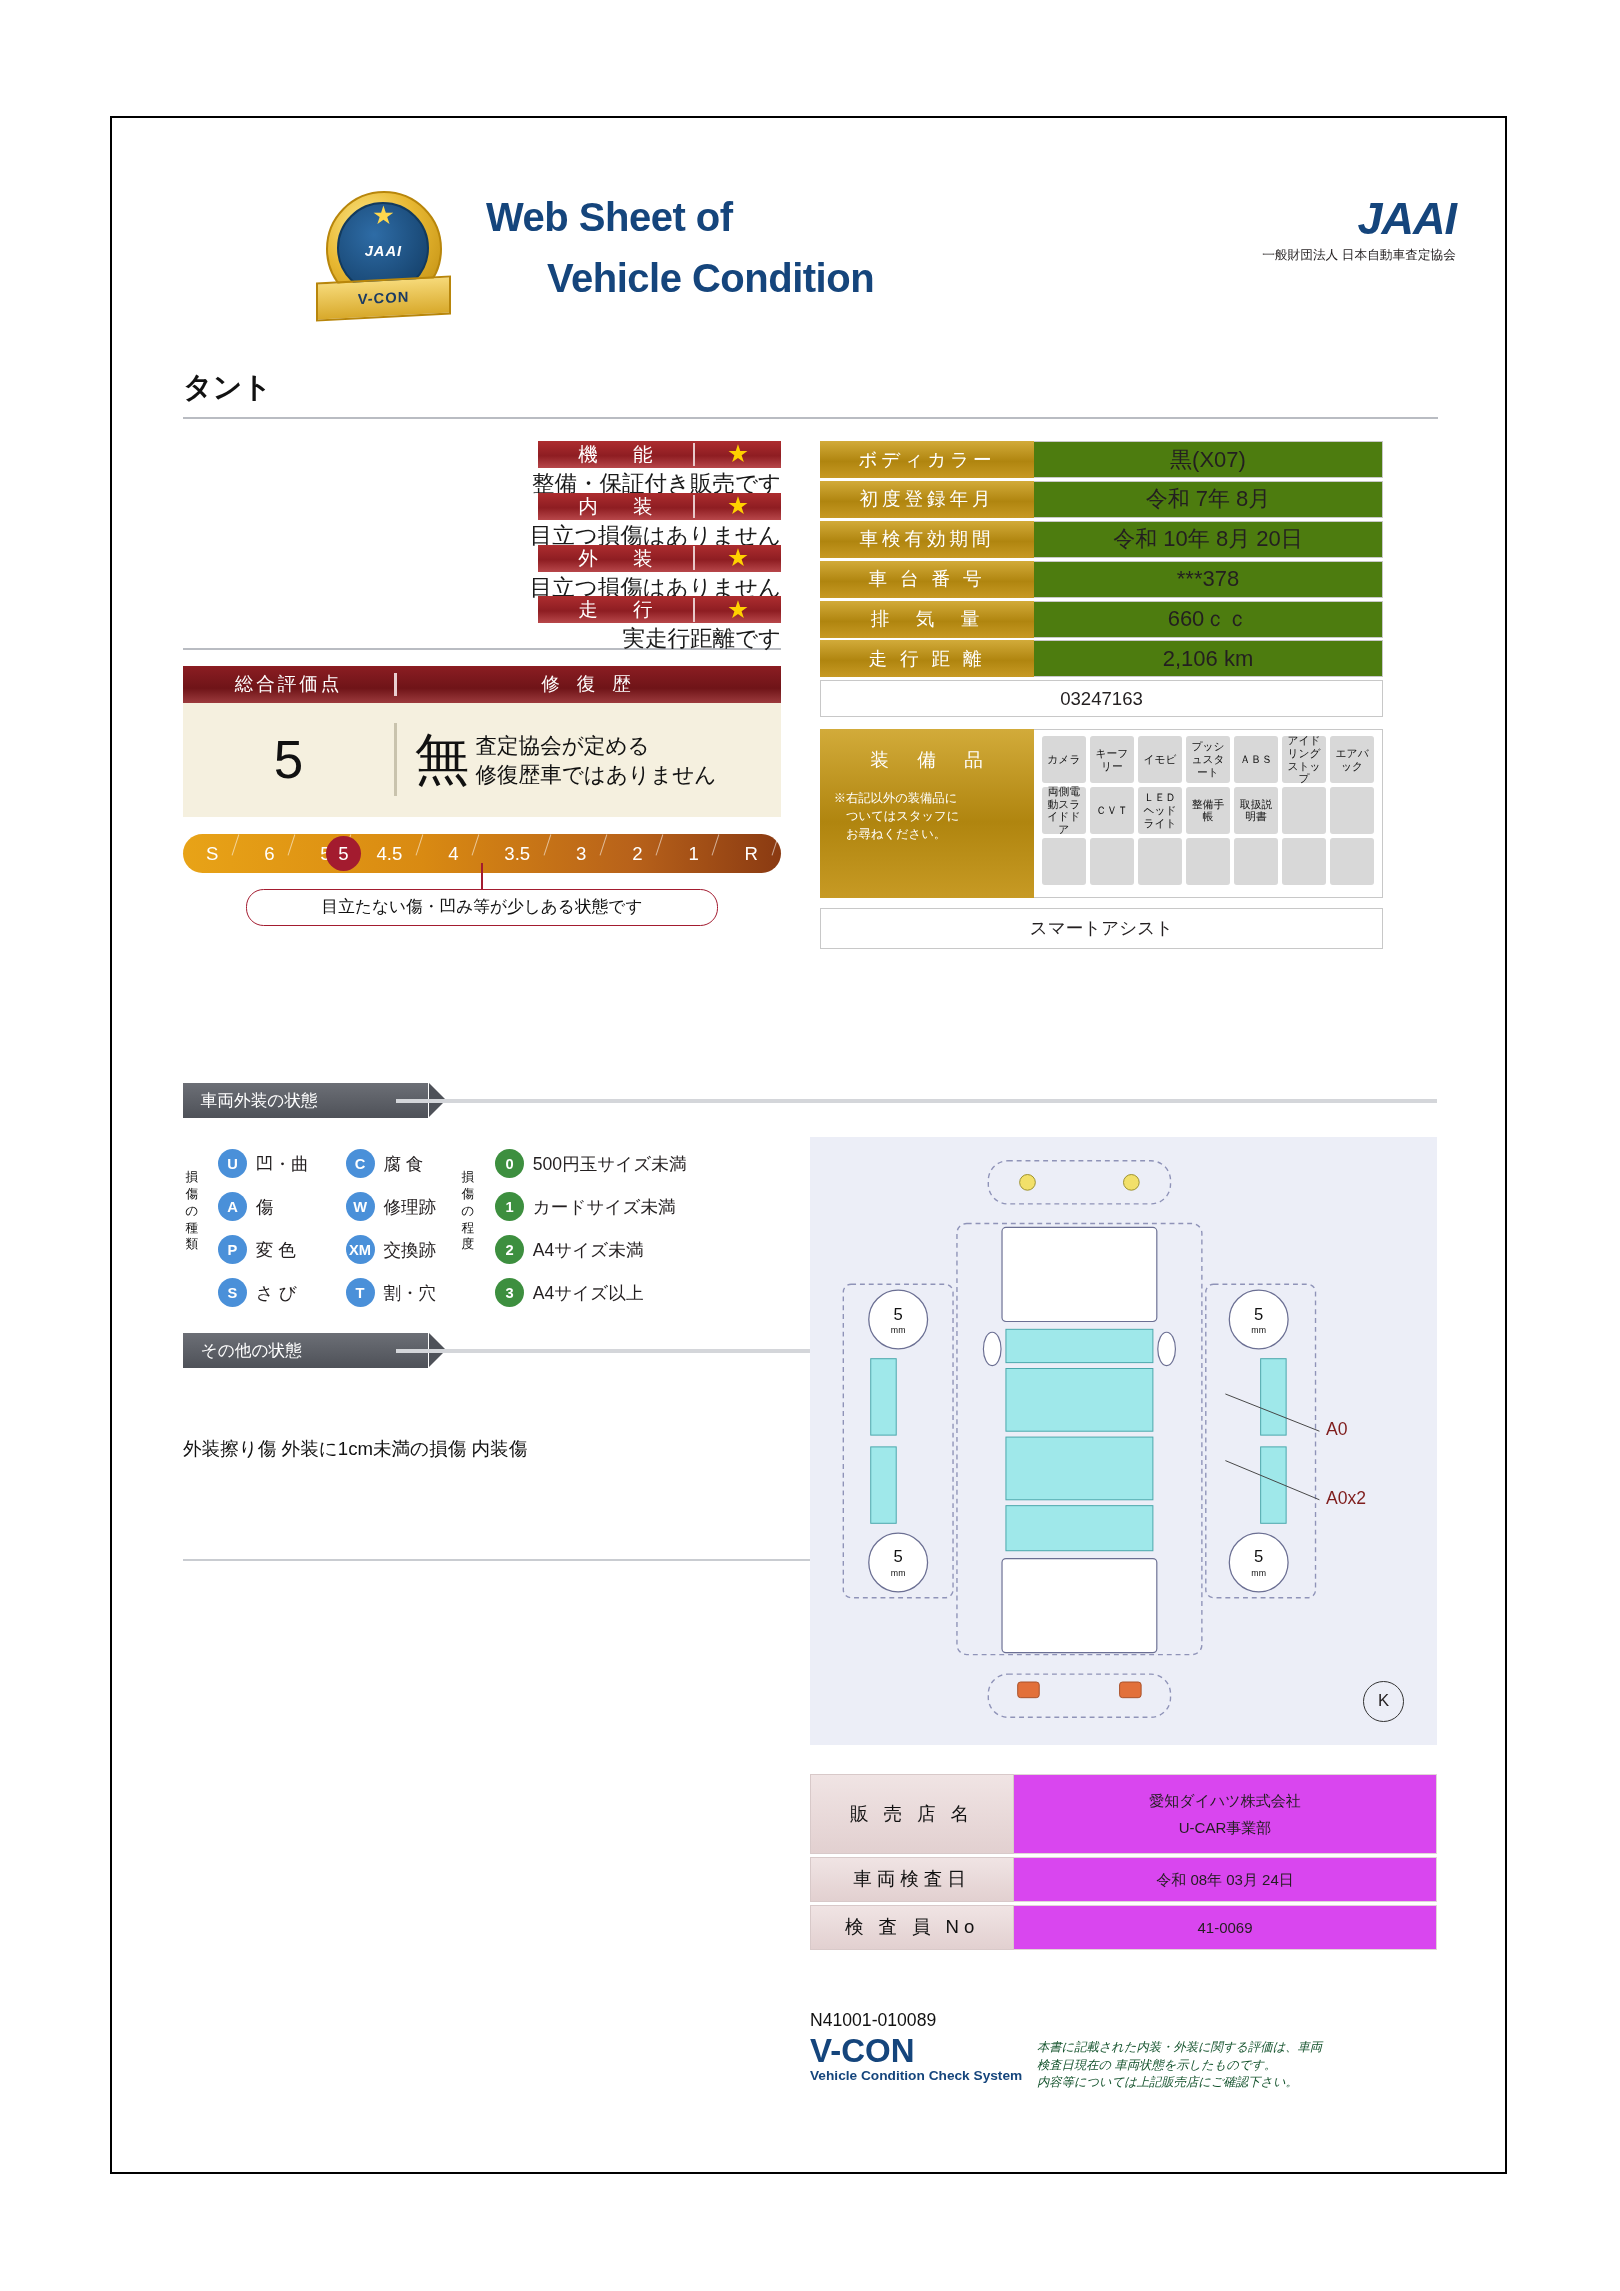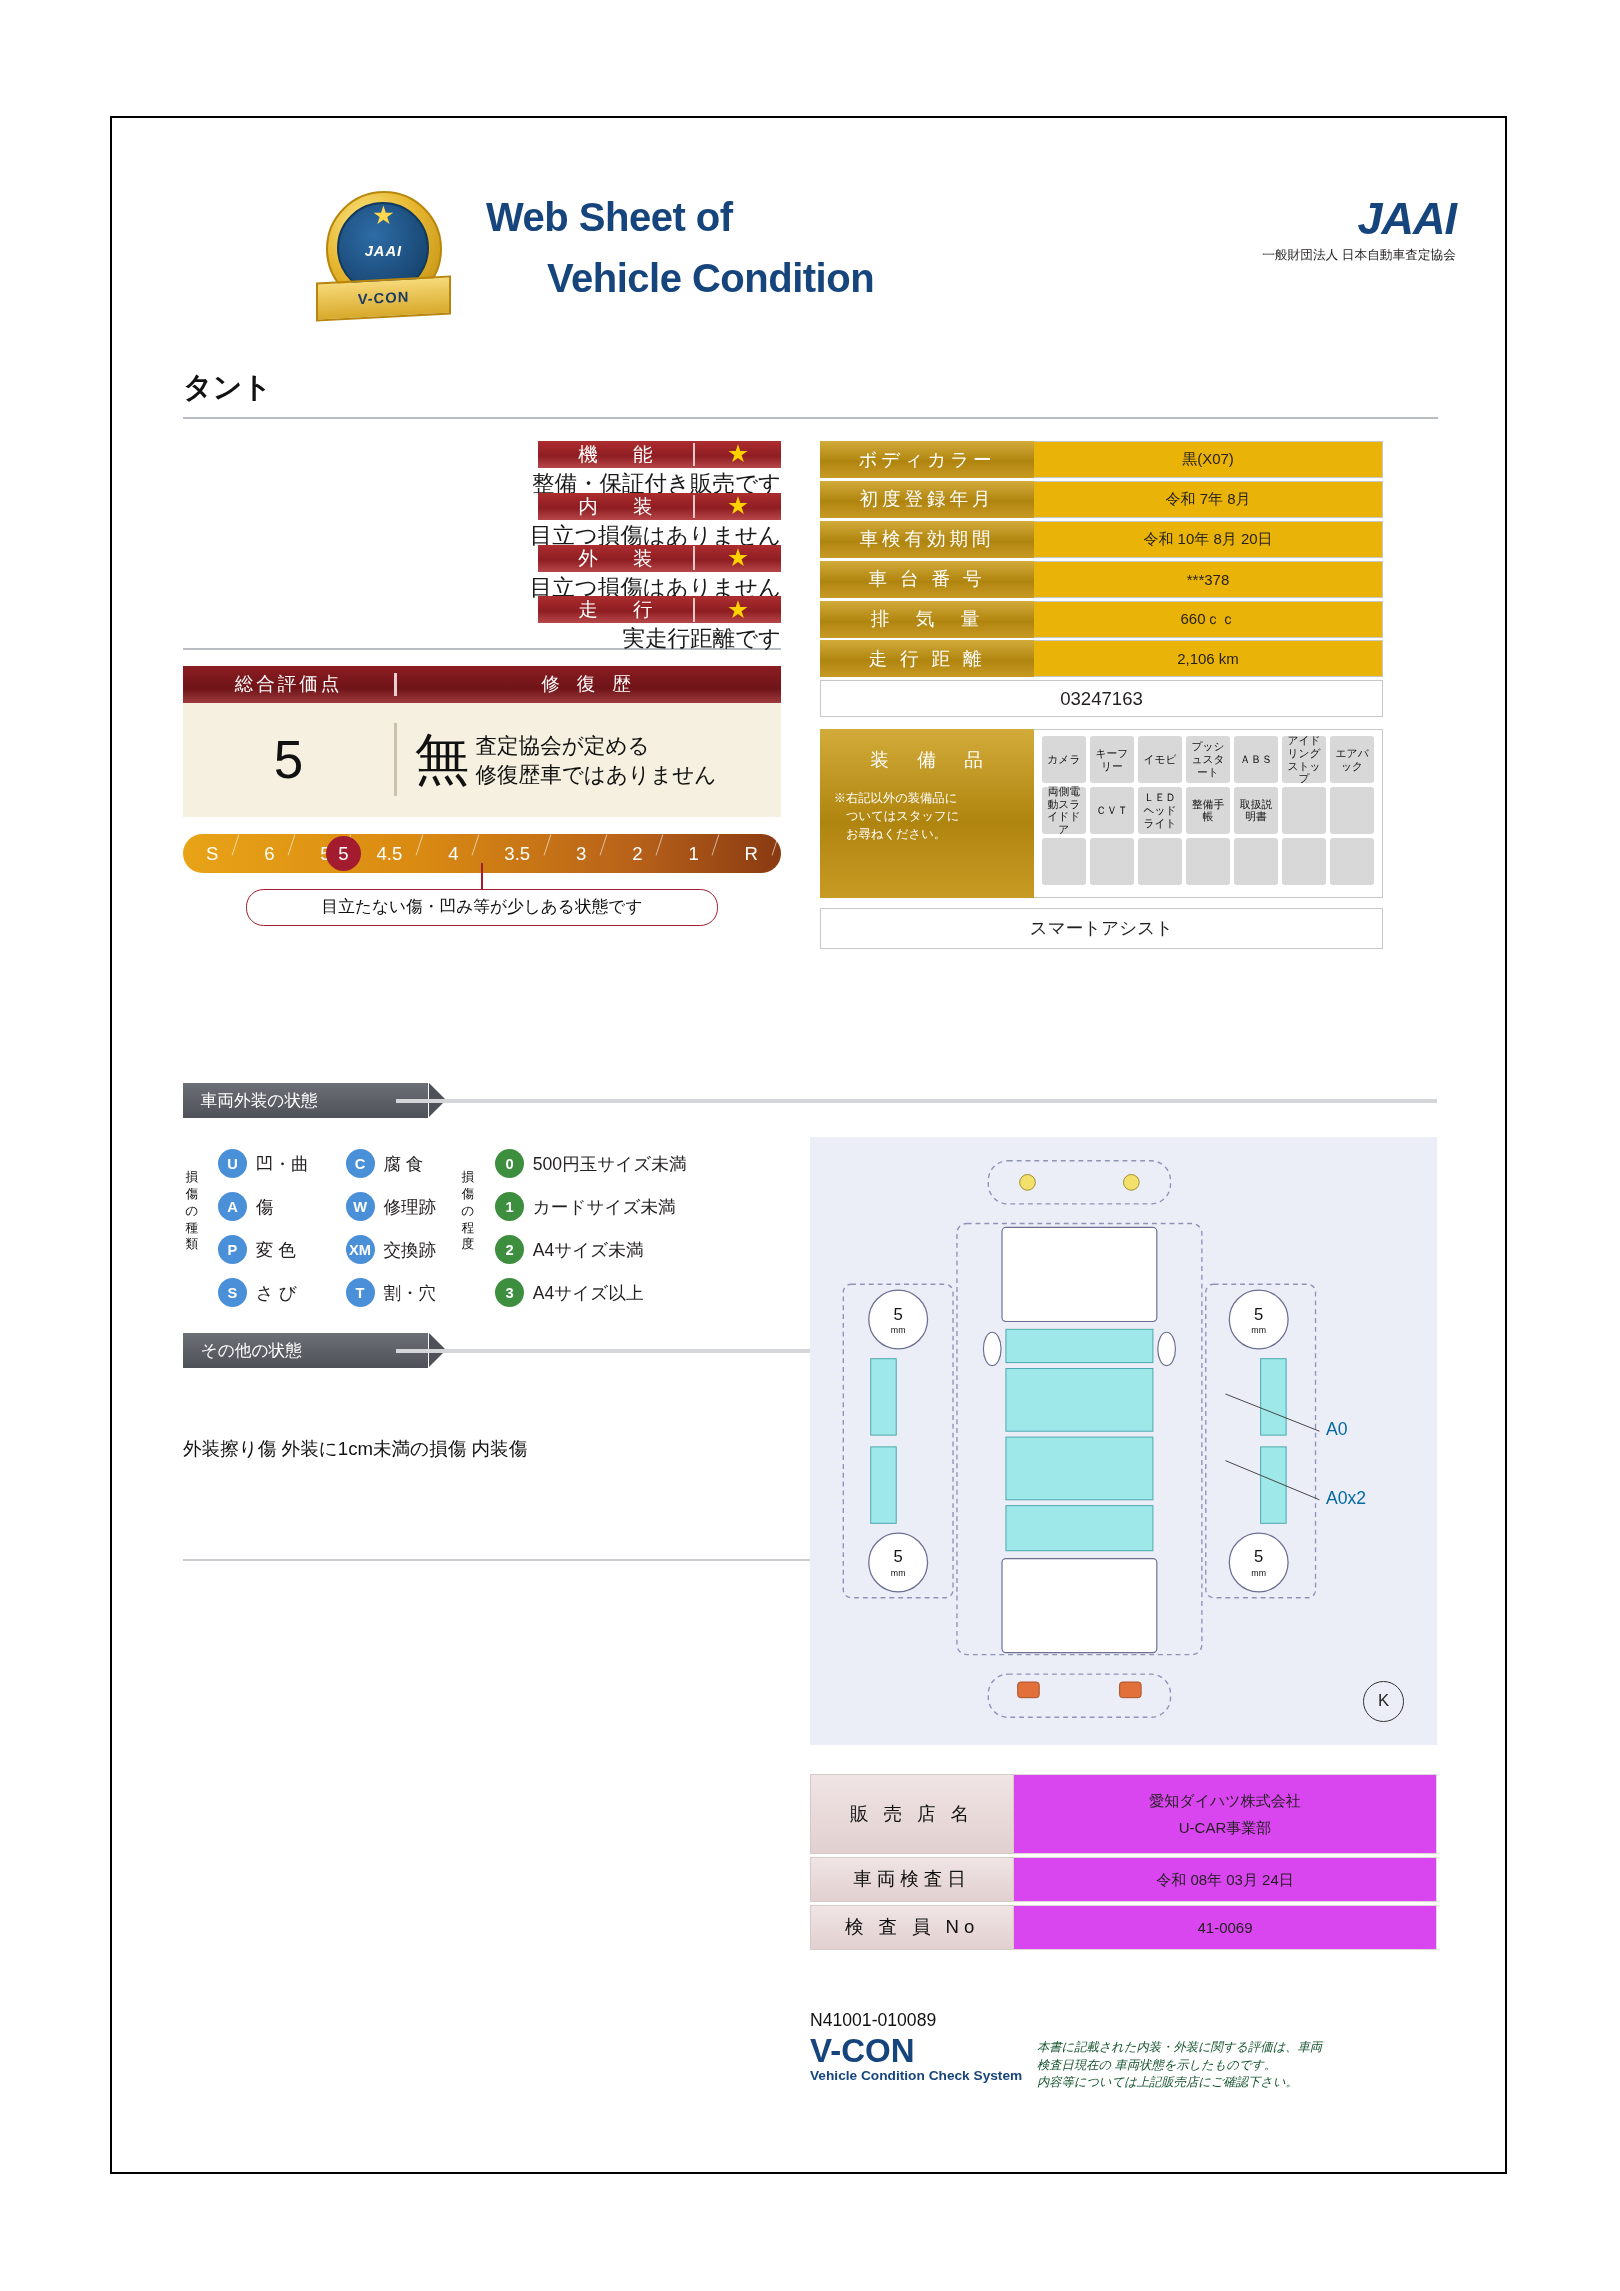--- a/index.html
+++ b/index.html
@@ -296,22 +296,22 @@
     letter-spacing: 3.9px;
     display: flex;
     align-items: center;
     justify-content: center;
     box-sizing: border-box;
   }
   .spec-value {
     flex: 1;
     border: 1px solid #c8c8c8;
     border-left: none;
-    background: #eab308;
-    font-size: 15px;
+    background: #4d7c0f;
+    font-size: 22px;
     display: flex;
     align-items: center;
     justify-content: center;
     box-sizing: border-box;
   }
   .spec-full {
     height: 37px;
     border: 1px solid #c8c8c8;
     background: #fff;
     font-size: 18.6px;
@@ -471,21 +471,21 @@
   
   .diagram {
     position: absolute;
     left: 698px; top: 1019px;
     width: 627px; height: 608px;
     background: #eceef7;
   }
   .diag-label {
     position: absolute;
     font-size: 17.6px;
-    color: #0369a1;
+    color: #7f1d1d;
   }
   .k-circle {
     position: absolute;
     right: 33px; bottom: 23.5px;
     width: 39px; height: 39px;
     border: 1.5px solid #333;
     border-radius: 50%;
     font-size: 16.7px;
     display: flex; align-items: center; justify-content: center;
   }

